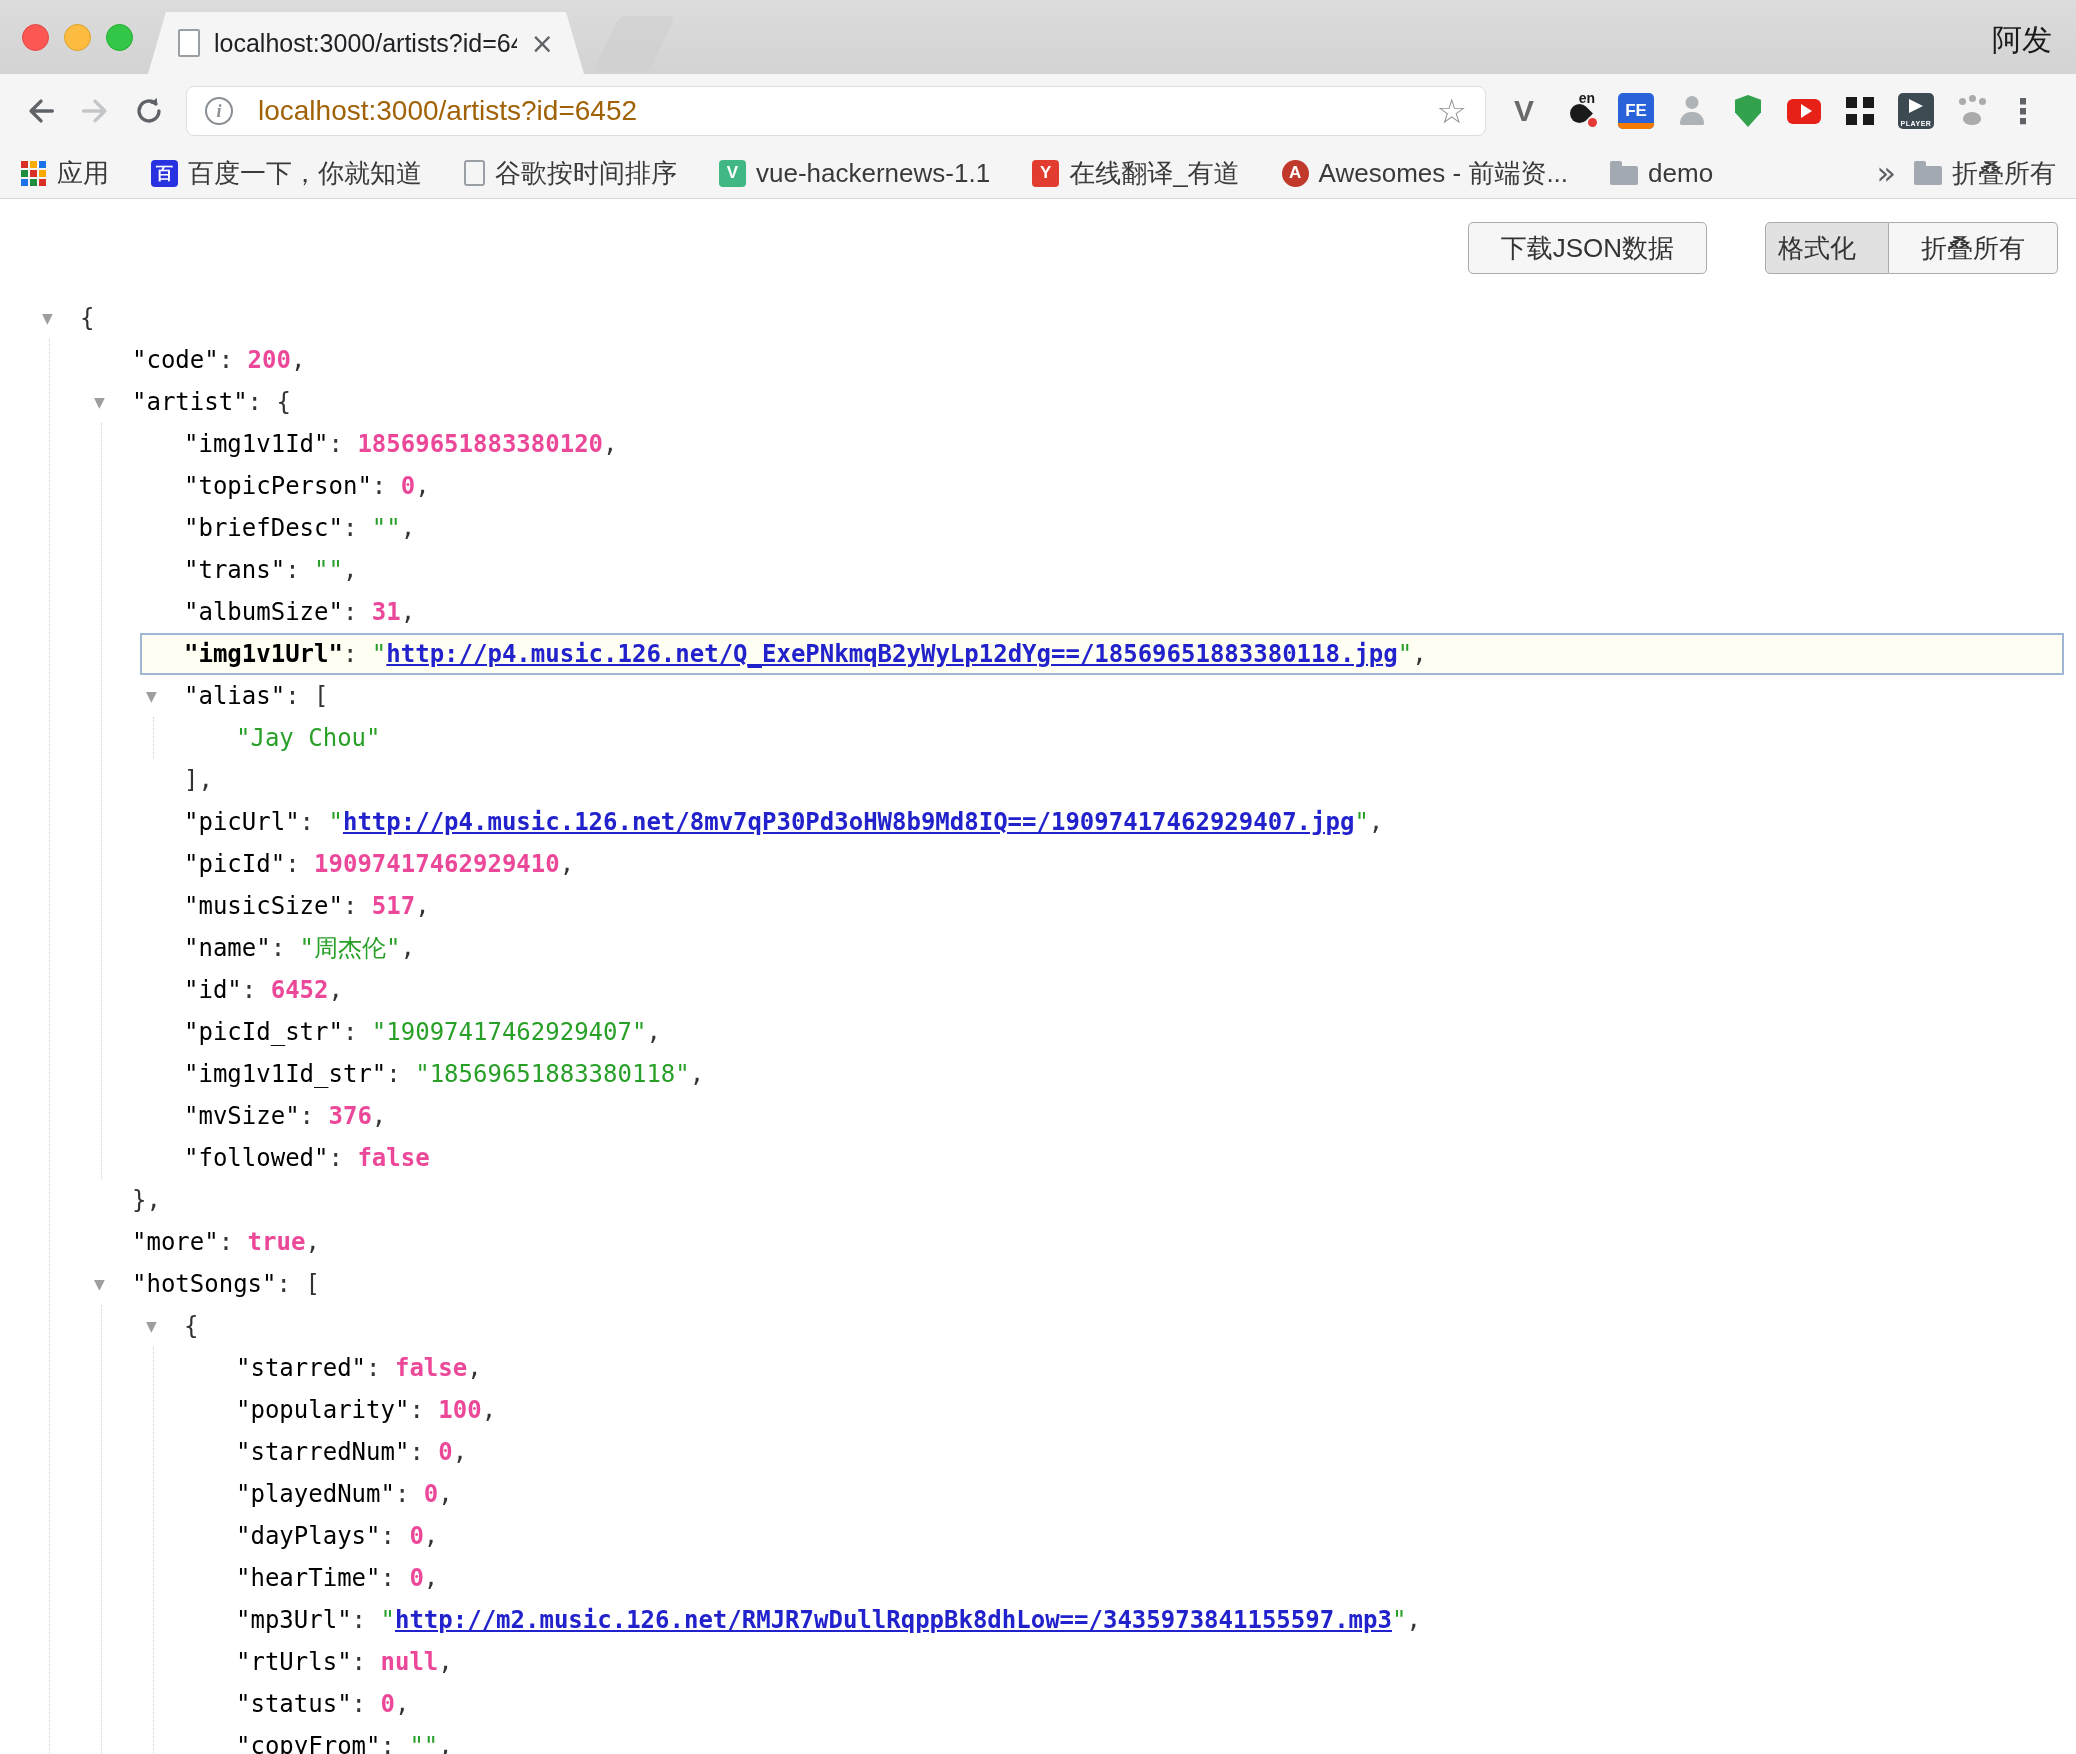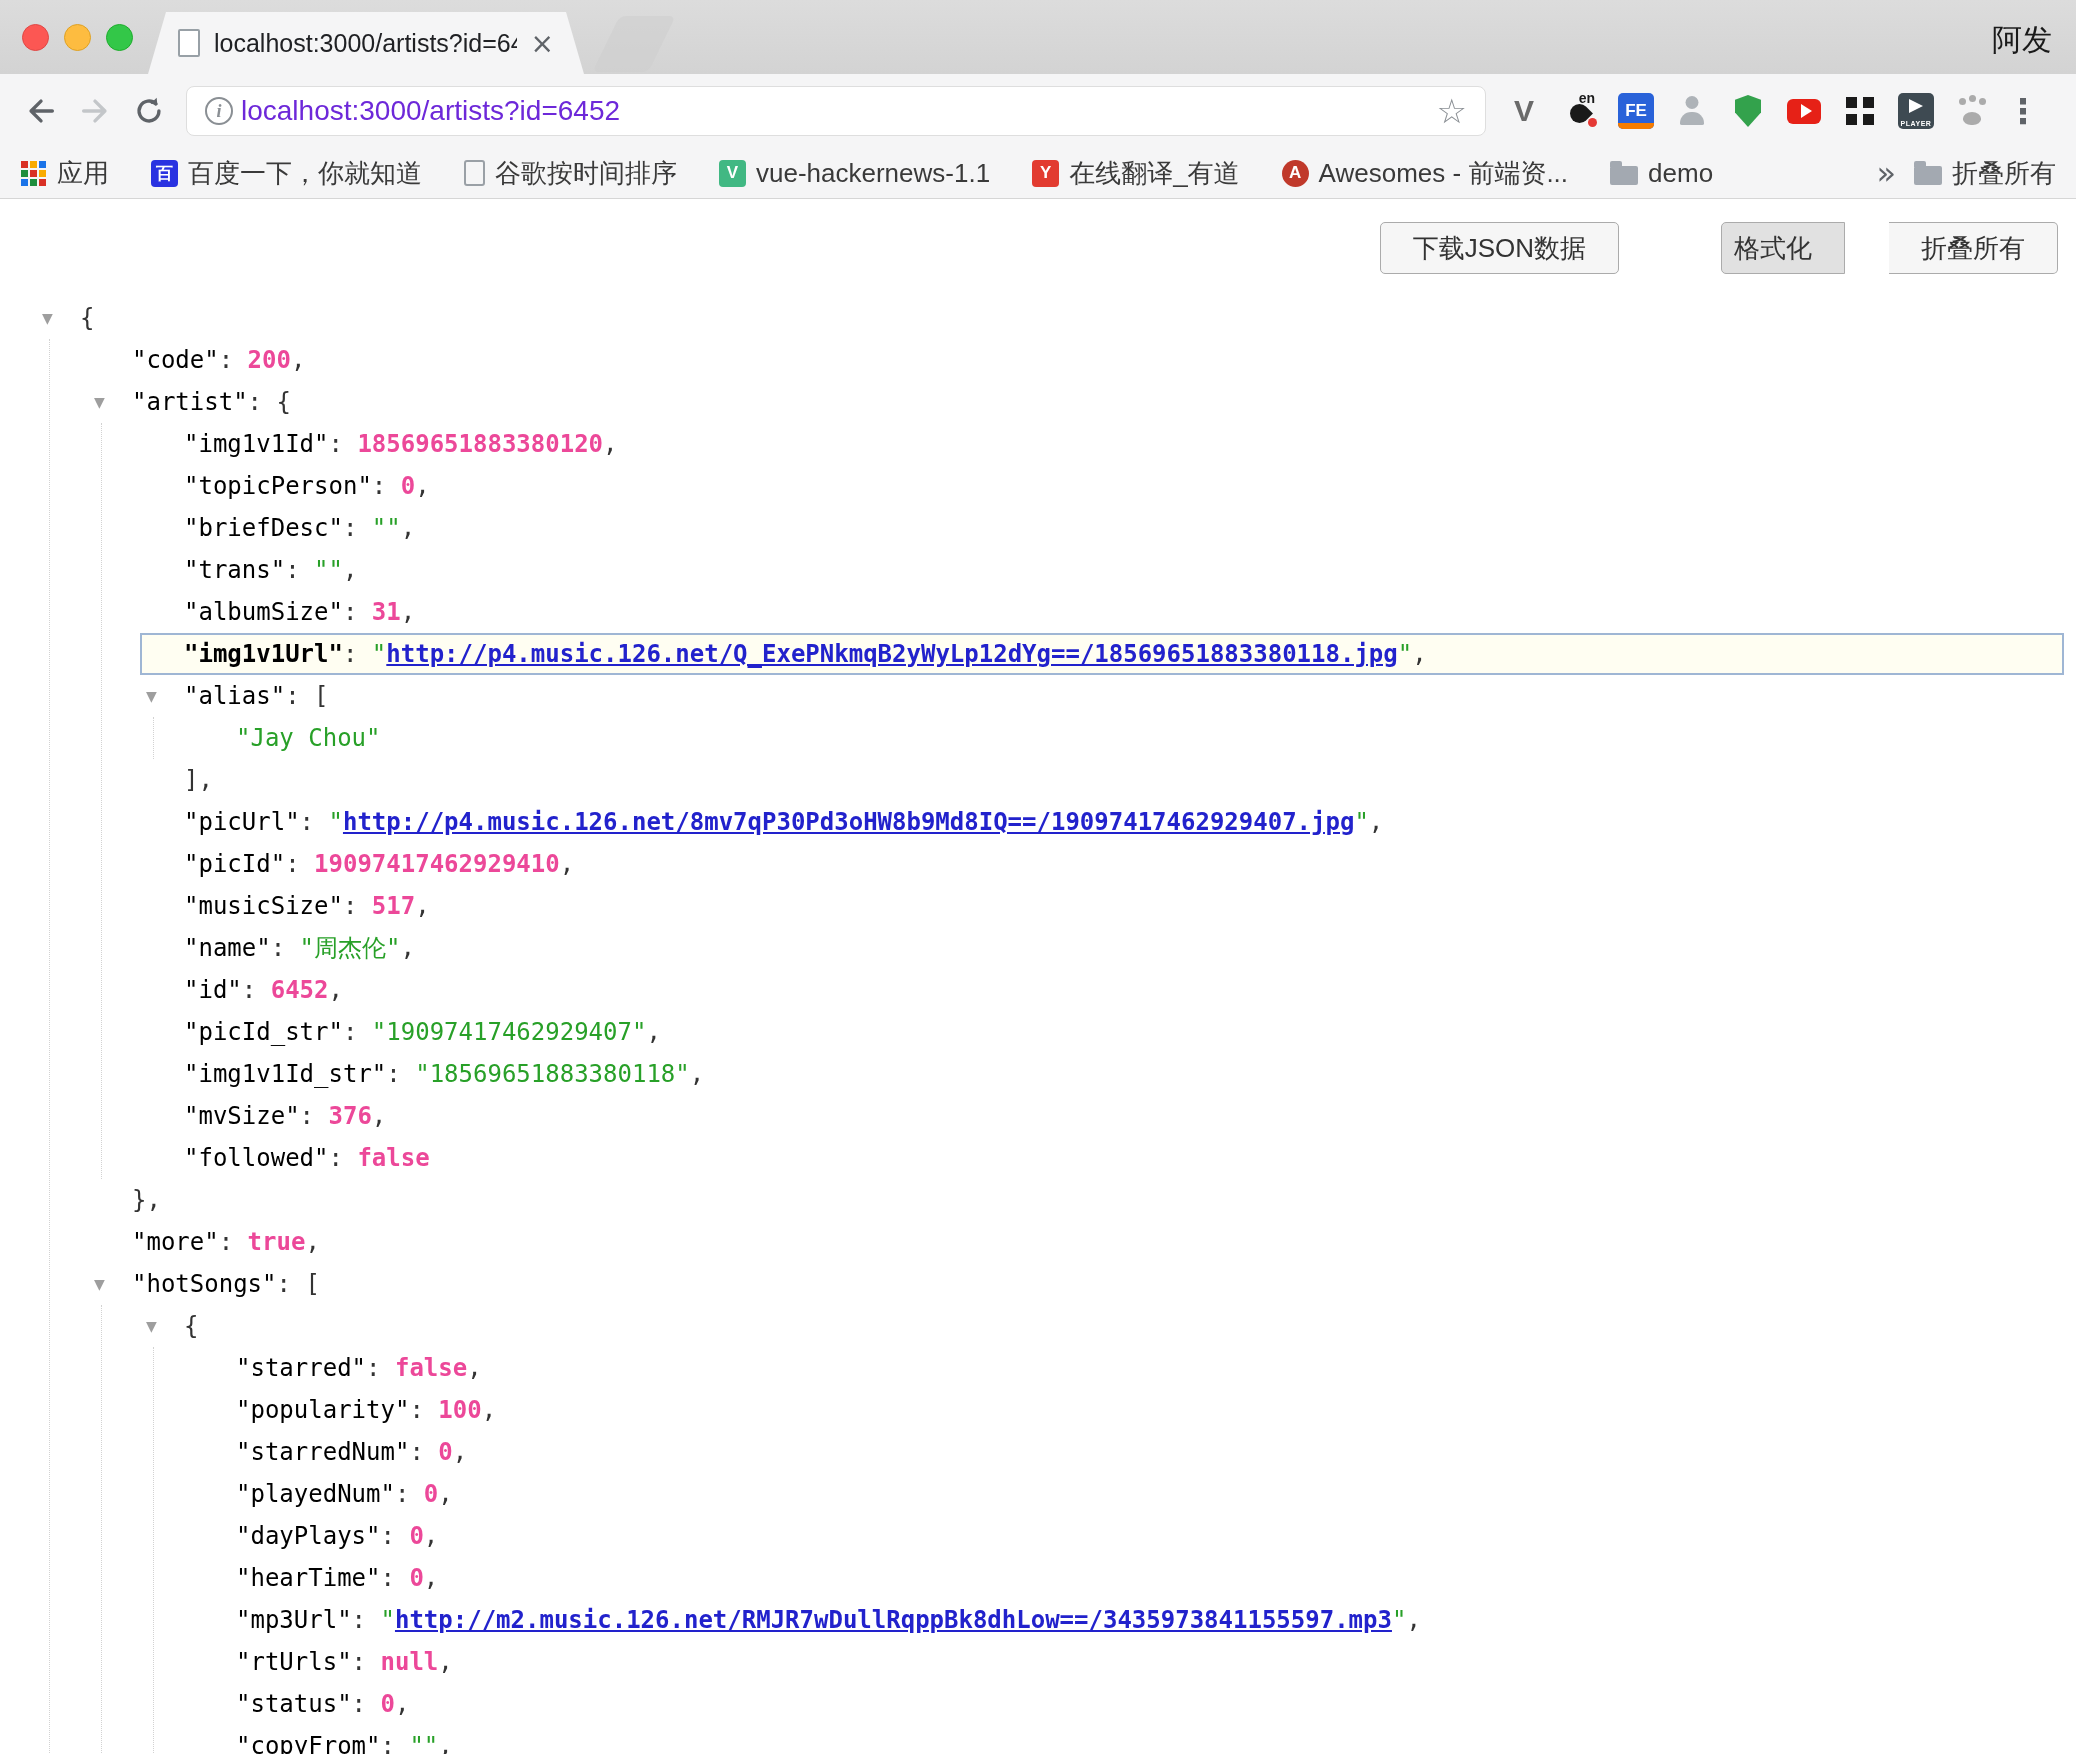--- a/index.html
+++ b/index.html
@@ -20,21 +20,21 @@
   .tab-close{font-size:28px;color:#5F6368;font-family:"DejaVu Sans",sans-serif;}
   .newtab{position:absolute;left:606px;top:16px;width:56px;height:56px;background:#CDCDCD;transform:skewX(-26deg);border-radius:6px;opacity:.55;}
   .profile{position:absolute;right:24px;top:20px;font-size:30px;color:#1A1A1A;}
 
   
   .navbar{position:absolute;top:74px;left:0;right:0;height:74px;background:#F5F5F6;display:flex;align-items:center;padding:0 18px;box-sizing:border-box;}
   .navbtn{width:46px;height:46px;display:flex;align-items:center;justify-content:center;color:#5F6368;margin-right:8px;flex:none;}
   .navbtn.disabled{color:#C3C6C9;}
   .omnibox{height:50px;width:1300px;flex:none;background:#fff;border:1px solid #DEDEDE;border-radius:8px;display:flex;align-items:center;padding:0 18px;margin-left:6px;box-sizing:border-box;}
   .info-badge{width:28px;height:28px;border:2px solid #8A8F94;border-radius:50%;color:#8A8F94;font:italic 700 18px "Liberation Serif",serif;display:flex;align-items:center;justify-content:center;flex:none;box-sizing:border-box;}
-  .url{flex:1;margin-left:8px;font-size:28px;color:#6d28d9;white-space:nowrap;overflow:hidden;}
+  .url{flex:1;margin-left:25px;font-size:28px;color:#a16207;white-space:nowrap;overflow:hidden;}
   .star{font-size:34px;color:#8A8F94;font-family:"DejaVu Sans",sans-serif;}
   .exticons{display:flex;align-items:center;gap:20px;margin-left:20px;}
   .menu-dots{font-size:34px;color:#5F6368;margin-left:16px;font-weight:bold;font-family:"DejaVu Sans",sans-serif;}
 
   
   .ext{width:36px;height:36px;position:relative;display:flex;align-items:center;justify-content:center;flex:none;}
   .vimium-icon .glyph{font:800 30px "Liberation Sans",sans-serif;color:#6A6A6A;}
   .translate-icon::before{content:"";position:absolute;width:19px;height:19px;left:8px;top:11px;background:#1A1A1A;border-radius:50% 0 50% 50%;transform:rotate(45deg);}
   .translate-icon::after{content:"";position:absolute;right:1px;bottom:2px;width:9px;height:9px;border-radius:50%;background:#E53935;}
   .translate-icon .glyph{position:absolute;top:-3px;right:3px;font:700 14px "Liberation Sans",sans-serif;color:#1A1A1A;}
@@ -63,21 +63,21 @@
   .apps-grid-icon::before{content:"";position:absolute;left:1px;top:1px;width:7px;height:7px;background:#D93025;
     box-shadow:9px 0 0 #F9AB00,18px 0 0 #1A73E8,0 9px 0 #1E8E3E,9px 9px 0 #D93025,18px 9px 0 #F9AB00,0 18px 0 #1A73E8,9px 18px 0 #1E8E3E,18px 18px 0 #D93025;}
   .page-icon{background:transparent !important;border:2px solid #9AA0A6;border-radius:3px;width:21px;height:26px;}
   .folder-icon{background:#A3A9B1 !important;width:28px;height:19px;border-radius:2px;margin-top:5px;}
   .folder-icon::before{content:"";position:absolute;top:-5px;left:0;width:12px;height:6px;background:#A3A9B1;border-radius:2px 2px 0 0;}
   .awesomes-favicon{border-radius:50% !important;}
   .chev{margin-left:auto;font-size:32px;color:#5F6368;padding:0 18px;font-family:"DejaVu Sans",sans-serif;}
 
   
   .actions{position:absolute;top:222px;right:18px;display:flex;align-items:center;}
-  .btn{height:52px;font-size:26px;color:#333;background:#F6F6F6;border:1px solid #ABABAB;padding:0 32px;font-family:inherit;cursor:pointer;margin-left:44px;}
+  .btn{height:52px;font-size:26px;color:#333;background:#F6F6F6;border:1px solid #ABABAB;padding:0 32px;font-family:inherit;cursor:pointer;}
   .btn.download{border-radius:5px;margin-right:58px;}
   .btn.seg-l{border-radius:5px 0 0 5px;background:#E1E1E1;padding-left:12px;}
   .btn.seg-r{border-radius:0 5px 5px 0;border-left:none;background:#F6F6F6;}
 
   
   .json{position:absolute;top:297px;left:0;right:0;font-family:"DejaVu Sans Mono",monospace;font-size:24px;}
   .jl{position:relative;height:42px;line-height:42px;white-space:nowrap;}
   .tri{position:absolute;top:0;font-size:14px;color:#9E9E9E;font-family:"DejaVu Sans",sans-serif;line-height:42px;cursor:pointer;}
   .codeline{display:inline-block;}
   .k{color:#000;}

